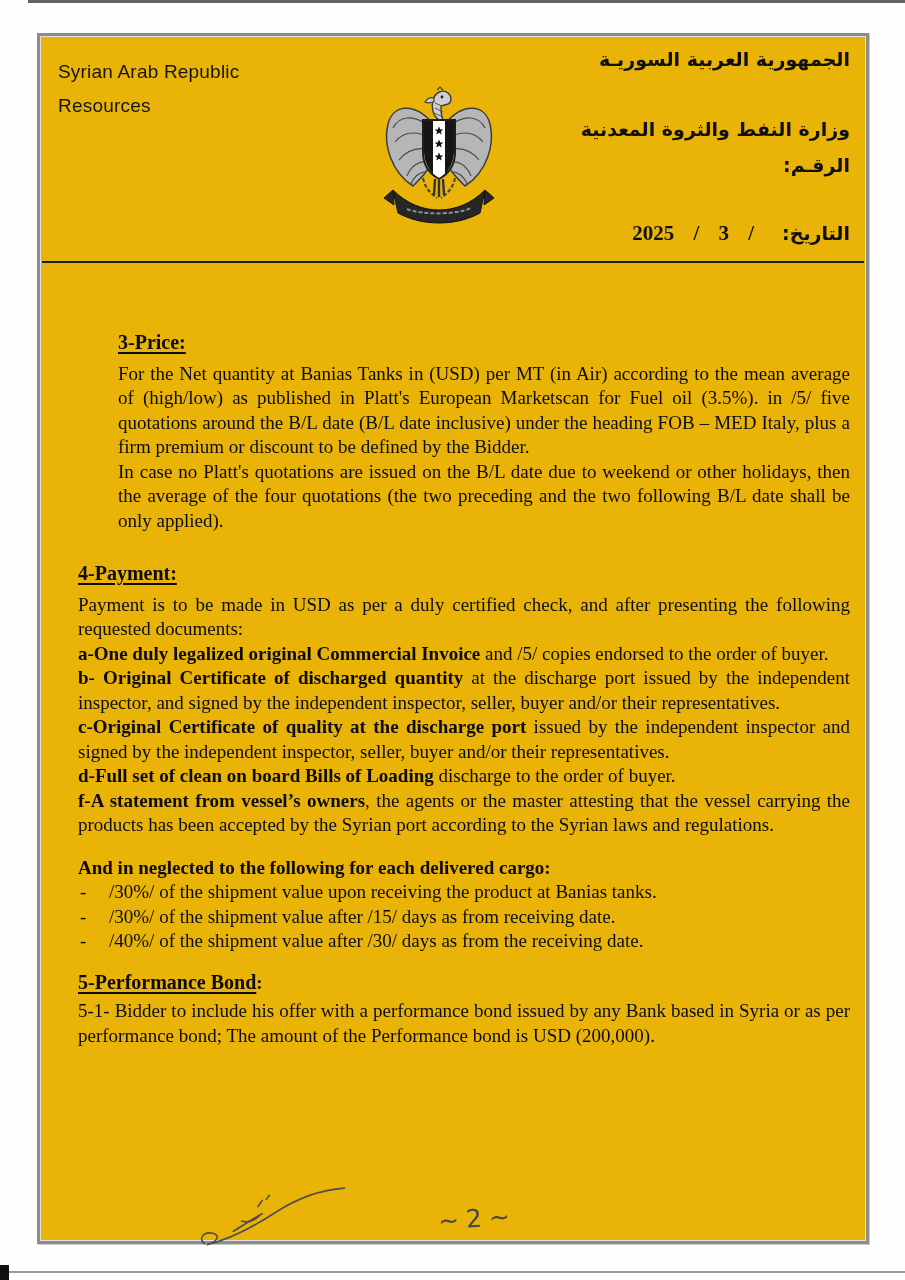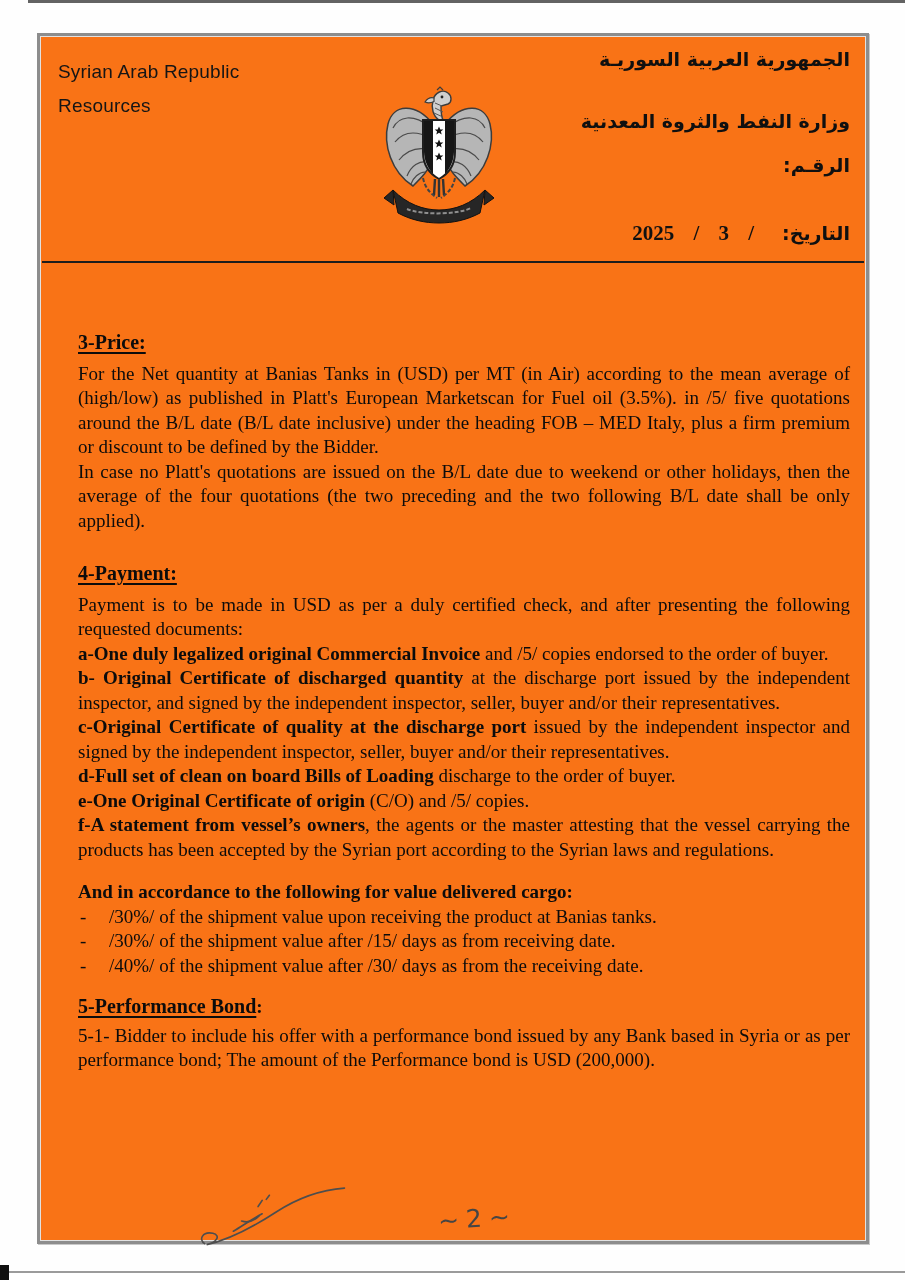--- a/index.html
+++ b/index.html
@@ -11,62 +11,62 @@
     -webkit-font-smoothing:antialiased;
   }
   
   .scan-top-line{position:absolute;top:0;left:28px;right:0;height:3px;background:#2f2f2f;opacity:.75;}
   .scan-bottom-line{position:absolute;top:1271px;left:0;right:0;height:2px;background:#9a9a9a;}
   .scan-bottom-corner{position:absolute;top:1265px;left:0;width:9px;height:15px;background:#101010;}
 
   
   .page-frame{
     position:absolute;left:37px;top:33px;width:826px;height:1205px;
-    background:#f97316;
+    background:#eab308;
     border:3px solid #8d8d8d;
     box-shadow:inset 0 0 0 1px #e2e2e2, 1px 1px 0 #c9c9c9;
   }
 
   
   .header-en{
     position:absolute;left:18px;top:26px;
     font-family:"Liberation Sans", sans-serif;
     font-size:19px;line-height:20px;color:#151515;letter-spacing:.2px;
   }
   .header-en .l{margin-bottom:14px;white-space:nowrap;}
 
   .emblem{position:absolute;left:338px;top:50px;width:122px;height:138px;}
   .emblem svg{width:100%;height:100%;display:block;}
 
   .header-ar{
     font-family:"DejaVu Sans", sans-serif;font-weight:700;color:#101010;
     direction:rtl;text-align:right;
   }
   .ar-title{position:absolute;right:16px;top:12px;font-size:19px;white-space:nowrap;}
-  .ar-ministry{position:absolute;right:16px;top:74px;font-size:19px;white-space:nowrap;}
+  .ar-ministry{position:absolute;right:16px;top:82px;font-size:19px;white-space:nowrap;}
   .ar-number{position:absolute;right:16px;top:118px;font-size:19px;}
   .date-row{position:absolute;right:16px;top:185px;display:flex;direction:ltr;align-items:baseline;gap:28px;}
   .date-value{font-family:"Liberation Serif", serif;font-weight:700;font-size:21px;color:#111;word-spacing:14px;white-space:nowrap;}
   .date-label{font-family:"DejaVu Sans", sans-serif;font-weight:700;font-size:19px;direction:rtl;}
 
   .divider{position:absolute;left:2px;right:2px;top:225px;height:2px;background:#1d1d1d;}
 
   
   .doc-body{
     position:absolute;left:38px;top:294px;width:772px;
     font-size:19px;line-height:24.5px;color:#0c0c0c;
   }
   .doc-body p{margin:0;text-align:justify;}
   .h-underline{
     font-weight:700;font-size:20px;
     text-decoration:underline;text-decoration-thickness:2px;text-underline-offset:3px;
   }
   .sec-heading{margin-bottom:6px;}
   .bold{font-weight:700;}
-  .sec-price{margin-bottom:28px;}
+  .sec-price{margin-bottom:28px;margin-left:40px;}
   .sec-payment{margin-bottom:18px;font-family:Liberation Serif, serif;}
   .sec-cargo{margin-bottom:16px;}
   .cargo-heading{font-weight:700;text-align:left;}
   .cargo-row{display:flex;}
   .cargo-dash{width:29px;flex:0 0 29px;padding-left:2px;}
   .cargo-text{flex:1;}
   .bond-heading{margin-bottom:4px;}
 
   
   .signature{position:absolute;left:156px;top:1150px;width:155px;height:72px;}
@@ -145,26 +145,25 @@
       <p>In case no Platt's quotations are issued on the B/L date due to weekend or other holidays, then the average of the four quotations (the two preceding and the two following B/L date shall be only applied).</p>
     </div>
 
     <div class="sec-payment">
       <div class="sec-heading"><span class="h-underline">4-Payment:</span></div>
       <p>Payment is to be made in USD as per a duly certified check, and after presenting the following requested documents:</p>
       <p><span class="bold">a-One duly legalized original Commercial Invoice</span><span> and /5/ copies endorsed to the order of buyer.</span></p>
       <p><span class="bold">b- Original Certificate of discharged quantity</span><span> at the discharge port issued by the independent inspector, and signed by the independent inspector, seller, buyer and/or their representatives.</span></p>
       <p><span class="bold">c-Original Certificate of quality at the discharge port</span><span> issued by the independent inspector and signed by the independent inspector, seller, buyer and/or their representatives.</span></p>
       <p><span class="bold">d-Full set of clean on board Bills of Loading</span><span> discharge to the order of buyer.</span></p>
-      <p><span class="bold">e-One Original Certificate of origin</span><span> (C/O) and /5/ copies.</span></p>
       <p><span class="bold">f-A statement from vessel’s owners</span><span>, the agents or the master attesting that the vessel carrying the products has been accepted by the Syrian port according to the Syrian laws and regulations.</span></p>
     </div>
 
     <div class="sec-cargo">
-      <div class="cargo-heading">And in accordance to the following for value delivered cargo:</div>
+      <div class="cargo-heading">And in neglected to the following for each delivered cargo:</div>
       <div class="cargo-row">
         <span class="cargo-dash">-</span>
         <span class="cargo-text">/30%/ of the shipment value upon receiving the product at Banias tanks.</span>
       </div>
       <div class="cargo-row">
         <span class="cargo-dash">-</span>
         <span class="cargo-text">/30%/ of the shipment value after /15/ days as from receiving date.</span>
       </div>
       <div class="cargo-row">
         <span class="cargo-dash">-</span>

